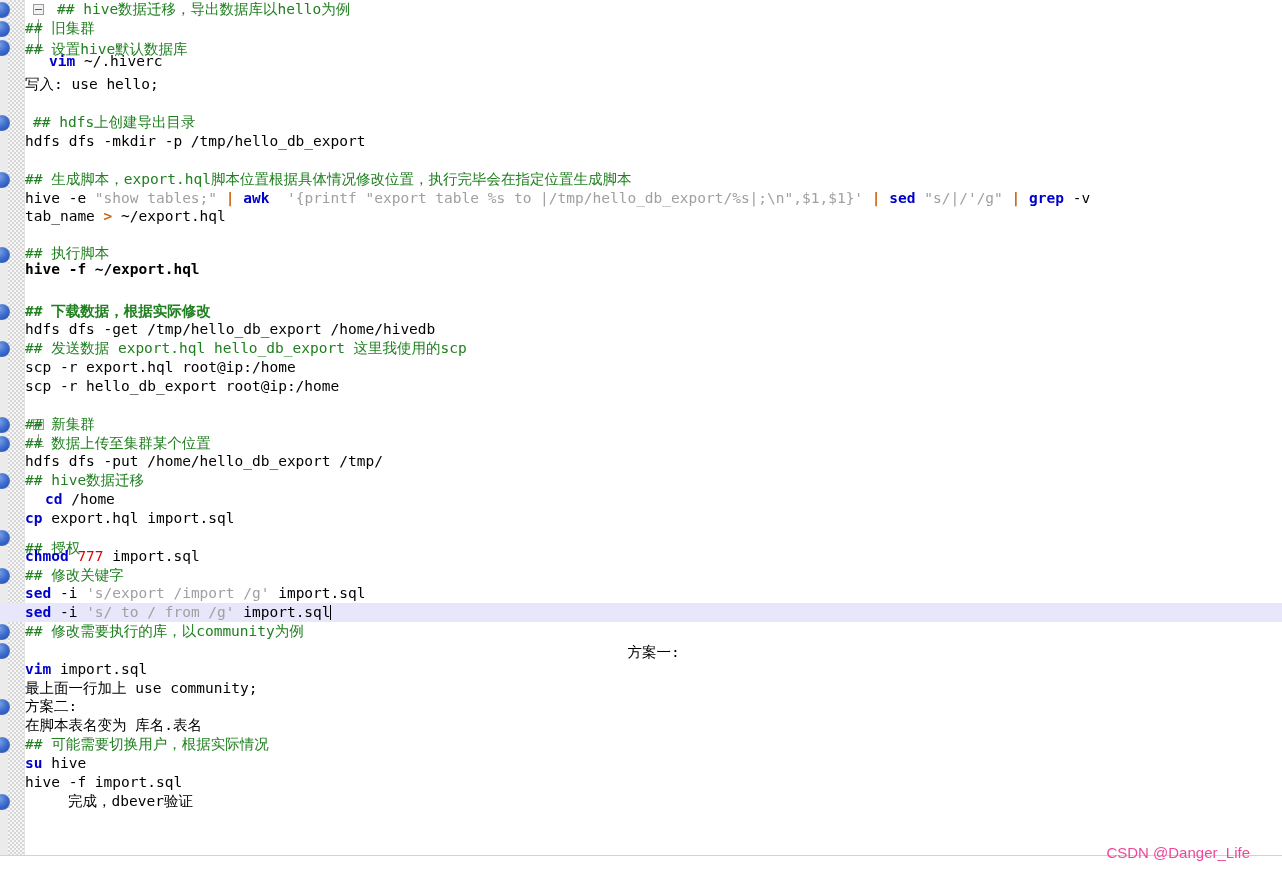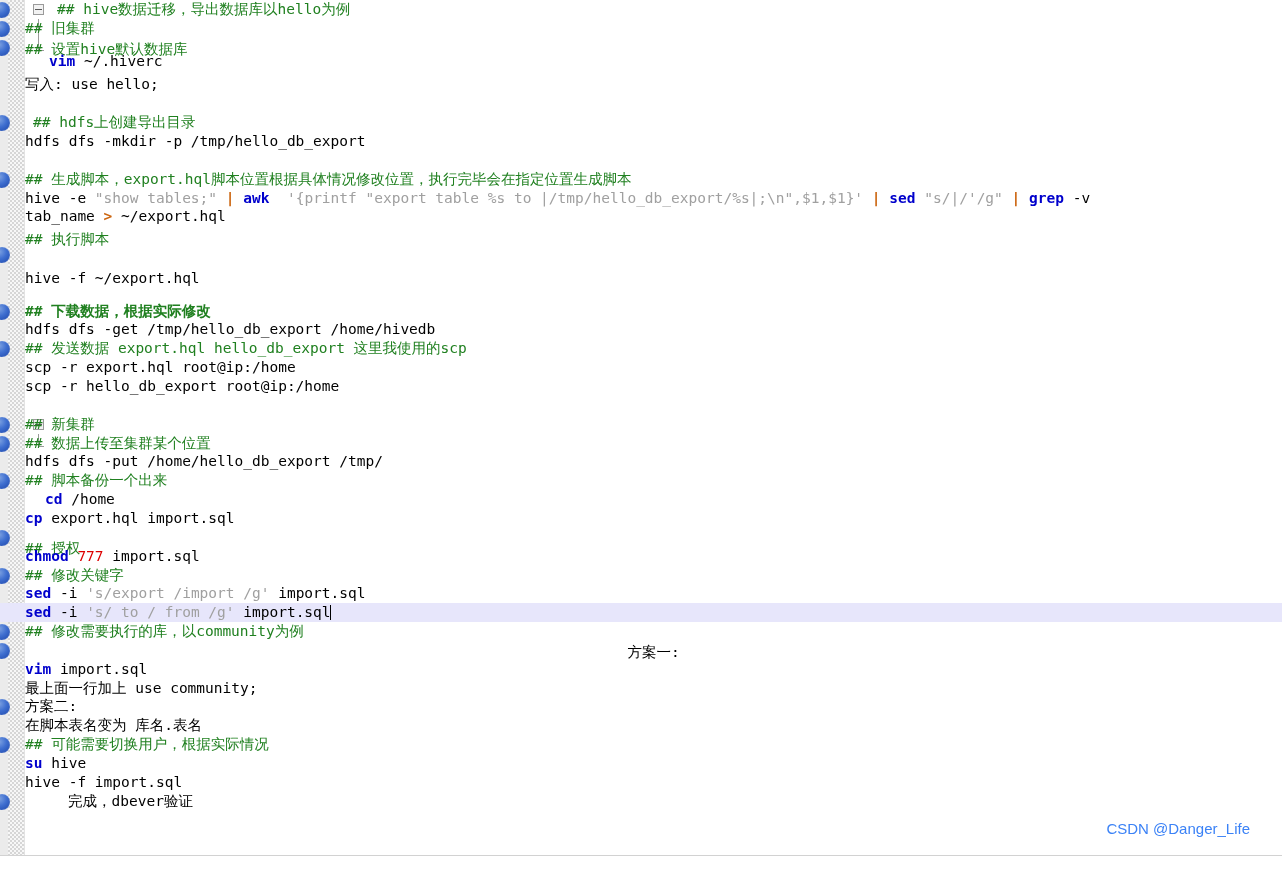--- a/index.html
+++ b/index.html
@@ -126,24 +126,24 @@
     height: 15px;
     background: #000;
     vertical-align: -3px;
     margin-left: -1px;
   }
 
   
   #watermark {
     position: absolute;
     right: 32px;
-    top: 820px;
+    top: 844px;
     font-family: "Liberation Sans", sans-serif;
     font-size: 15px;
-    color: #3b82f6;
+    color: #ec4899;
     white-space: pre;
   }
 </style>
 </head>
 <body>
 
 <div id="editor">
 
   <div class="gutter-outer"></div>
   <div class="gutter-dots"></div>
@@ -185,33 +185,33 @@
       <div class="line" style="top: 52px; margin-left: 24px;"><span class="pad"><span class="kw">vim</span><span class="plain"> ~/.hiverc</span></span></div>
       <div class="line" style="top: 75.4px;"><span class="pad"><span class="plain">写入: use hello;</span></span></div>
       <div class="line" style="top: 94.25px;"><span class="pad"></span></div>
       <div class="line" style="top: 113.1px; margin-left: 8px;"><span class="pad"><span class="cm">## hdfs上创建导出目录</span></span></div>
       <div class="line" style="top: 131.95px;"><span class="pad"><span class="plain">hdfs dfs -mkdir -p /tmp/hello_db_export</span></span></div>
       <div class="line" style="top: 150.8px;"><span class="pad"></span></div>
       <div class="line" style="top: 169.65px;"><span class="pad"><span class="cm">## 生成脚本，export.hql脚本位置根据具体情况修改位置，执行完毕会在指定位置生成脚本</span></span></div>
       <div class="line" style="top: 188.5px;"><span class="pad"><span class="plain">hive -e </span><span class="str">"show tables;"</span><span class="plain"> </span><span class="op">|</span><span class="plain"> </span><span class="kw">awk</span><span class="plain">  </span><span class="str">'{printf "export table %s to |/tmp/hello_db_export/%s|;\n",$1,$1}'</span><span class="plain"> </span><span class="op">|</span><span class="plain"> </span><span class="kw">sed</span><span class="plain"> </span><span class="str">"s/|/'/g"</span><span class="plain"> </span><span class="op">|</span><span class="plain"> </span><span class="kw">grep</span><span class="plain"> -v</span></span></div>
       <div class="line" style="top: 207.35px;"><span class="pad"><span class="plain">tab_name </span><span class="op">&gt;</span><span class="plain"> ~/export.hql</span></span></div>
       <div class="line" style="top: 226.2px;"><span class="pad"></span></div>
-      <div class="line" style="top: 230px;"><span class="pad"><span class="cm">## 执行脚本</span></span></div>
-      <div class="line" style="top: 269px;"><span class="pad"><span class="plain">hive -f ~/export.hql</span></span></div>
+      <div class="line" style="top: 244px;"><span class="pad"><span class="cm">## 执行脚本</span></span></div>
+      <div class="line" style="top: 260px; font-weight: bold;"><span class="pad"><span class="plain">hive -f ~/export.hql</span></span></div>
       <div class="line" style="top: 282.75px;"><span class="pad"></span></div>
       <div class="line" style="top: 301.6px; font-weight: bold;"><span class="pad"><span class="cm">## 下载数据，根据实际修改</span></span></div>
       <div class="line" style="top: 320.45px;"><span class="pad"><span class="plain">hdfs dfs -get /tmp/hello_db_export /home/hivedb</span></span></div>
       <div class="line" style="top: 339.3px;"><span class="pad"><span class="cm">## 发送数据 export.hql hello_db_export 这里我使用的scp</span></span></div>
       <div class="line" style="top: 358.15px;"><span class="pad"><span class="plain">scp -r export.hql root@ip:/home</span></span></div>
       <div class="line" style="top: 377px;"><span class="pad"><span class="plain">scp -r hello_db_export root@ip:/home</span></span></div>
       <div class="line" style="top: 395.85px;"><span class="pad"></span></div>
       <div class="line" style="top: 414.7px;"><span class="pad"><span class="cm">## 新集群</span></span></div>
       <div class="line" style="top: 433.55px;"><span class="pad"><span class="cm">## 数据上传至集群某个位置</span></span></div>
       <div class="line" style="top: 452.4px;"><span class="pad"><span class="plain">hdfs dfs -put /home/hello_db_export /tmp/</span></span></div>
-      <div class="line" style="top: 471.25px;"><span class="pad"><span class="cm">## 脚本备份一个出来</span></span></div>
+      <div class="line" style="top: 471.25px;"><span class="pad"><span class="cm">## hive数据迁移</span></span></div>
       <div class="line" style="top: 490.1px; padding-left: 20px;"><span class="pad"><span class="kw">cd</span><span class="plain"> /home</span></span></div>
       <div class="line" style="top: 508.95px;"><span class="pad"><span class="kw">cp</span><span class="plain"> export.hql import.sql</span></span></div>
       <div class="line" style="top: 539px;"><span class="pad"><span class="cm">## 授权</span></span></div>
       <div class="line" style="top: 546.65px;"><span class="pad"><span class="kw">chmod</span><span class="plain"> </span><span class="num">777</span><span class="plain"> import.sql</span></span></div>
       <div class="line" style="top: 565.5px;"><span class="pad"><span class="cm">## 修改关键字</span></span></div>
       <div class="line" style="top: 584.35px;"><span class="pad"><span class="kw">sed</span><span class="plain"> -i </span><span class="str">'s/export /import /g'</span><span class="plain"> import.sql</span></span></div>
       <div class="line hl" style="top: 603.2px;"><span class="pad"><span class="kw">sed</span><span class="plain"> -i </span><span class="str">'s/ to / from /g'</span><span class="plain"> import.sql</span><span class="cursor"></span></span></div>
       <div class="line" style="top: 622.05px;"><span class="pad"><span class="cm">## 修改需要执行的库，以community为例</span></span></div>
       <div class="line" style="top: 643px; text-align: center;"><span class="pad"><span class="plain">方案一:</span></span></div>
       <div class="line" style="top: 659.75px;"><span class="pad"><span class="kw">vim</span><span class="plain"> import.sql</span></span></div>

